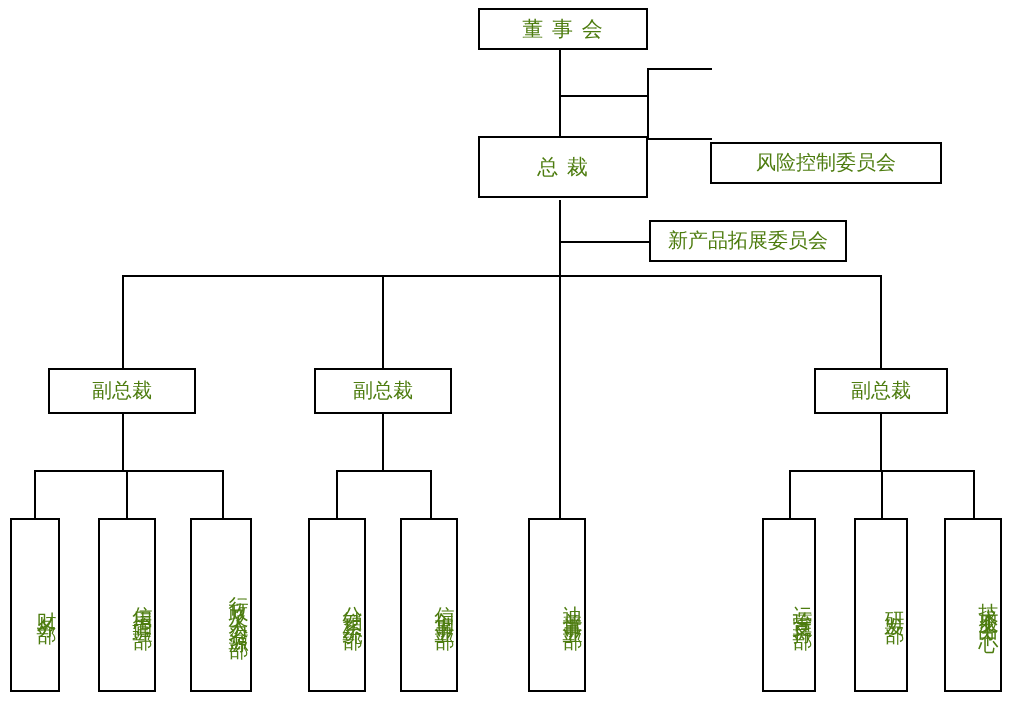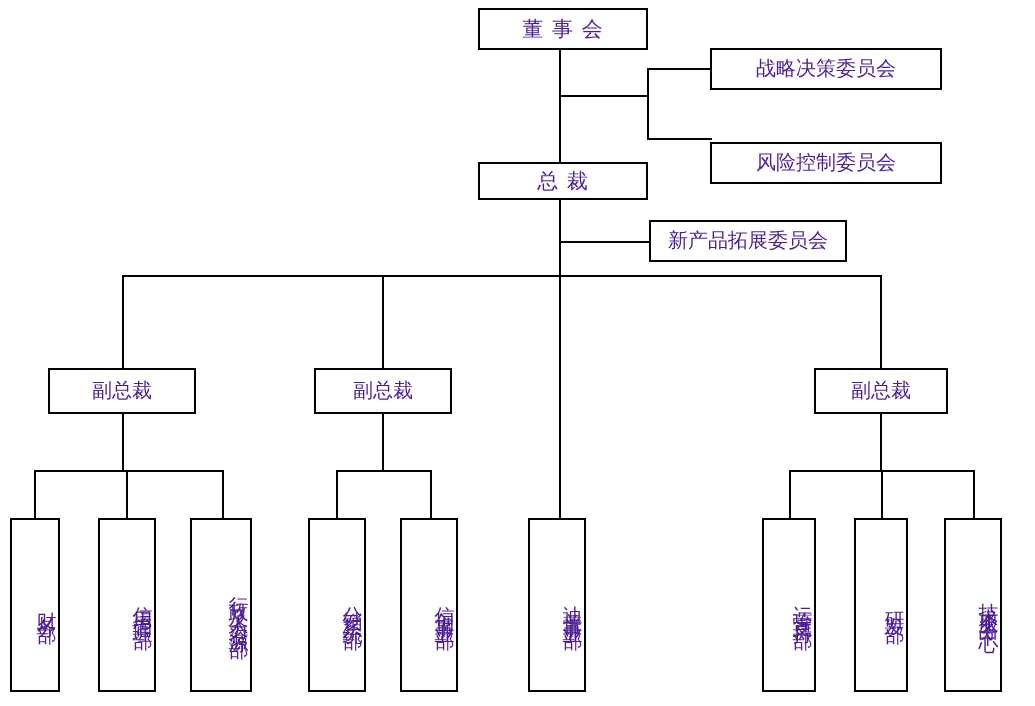--- a/index.html
+++ b/index.html
@@ -16,21 +16,21 @@
     overflow: hidden;
   }
   .node {
     position: absolute;
     box-sizing: border-box;
     border: 2px solid #000000;
     background: #ffffff;
     display: flex;
     align-items: center;
     justify-content: center;
-    color: #4c1d95;
+    color: #4d7c0f;
     text-align: center;
     line-height: 1.18;
     z-index: 2;
   }
   .node.h {            
     font-size: 21px;
     letter-spacing: 1px;
   }
   .node.h.wide {
     font-size: 20px;
@@ -88,25 +88,24 @@
   <div class="line v" style="left:430px; top:470px; height:48px;"></div>
 
   <div class="line v" style="left:880px; top:414px; height:58px;"></div>
   <div class="line h" style="left:789px; top:470px; width:186px;"></div>
   <div class="line v" style="left:789px; top:470px; height:48px;"></div>
   <div class="line v" style="left:881px; top:470px; height:48px;"></div>
   <div class="line v" style="left:973px; top:470px; height:48px;"></div>
 
   <div class="node h" style="left:478px; top:8px; width:170px; height:42px;">董 事 会</div>
 
-  <div class="node h wide" style="left:710px; top:48px; width:232px; height:42px;">战略决策委员会</div>
 
   <div class="node h wide" style="left:710px; top:118px; width:232px; height:42px;margin-top:24px;">风险控制委员会</div>
 
-  <div class="node h" style="left:478px; top:162px; width:170px; height:38px;">总    裁</div>
+  <div class="node h" style="left:478px; top:136px; width:170px; height:62px;">总    裁</div>
 
   <div class="node h wide" style="left:649px; top:220px; width:198px; height:42px;">新产品拓展委员会</div>
 
   <div class="node h wide" style="left:48px; top:368px; width:148px; height:46px;">副总裁</div>
   <div class="node h wide" style="left:314px; top:368px; width:138px; height:46px;">副总裁</div>
   <div class="node h wide" style="left:814px; top:368px; width:134px; height:46px;">副总裁</div>
 
   <div class="node v" style="left:10px; top:518px; width:50px; height:174px;">财务部</div>
   <div class="node v" style="left:98px; top:518px; width:58px; height:174px;">信用管理部</div>
   <div class="node v" style="left:190px; top:518px; width:62px; height:174px;">行政及人力资源部</div>

